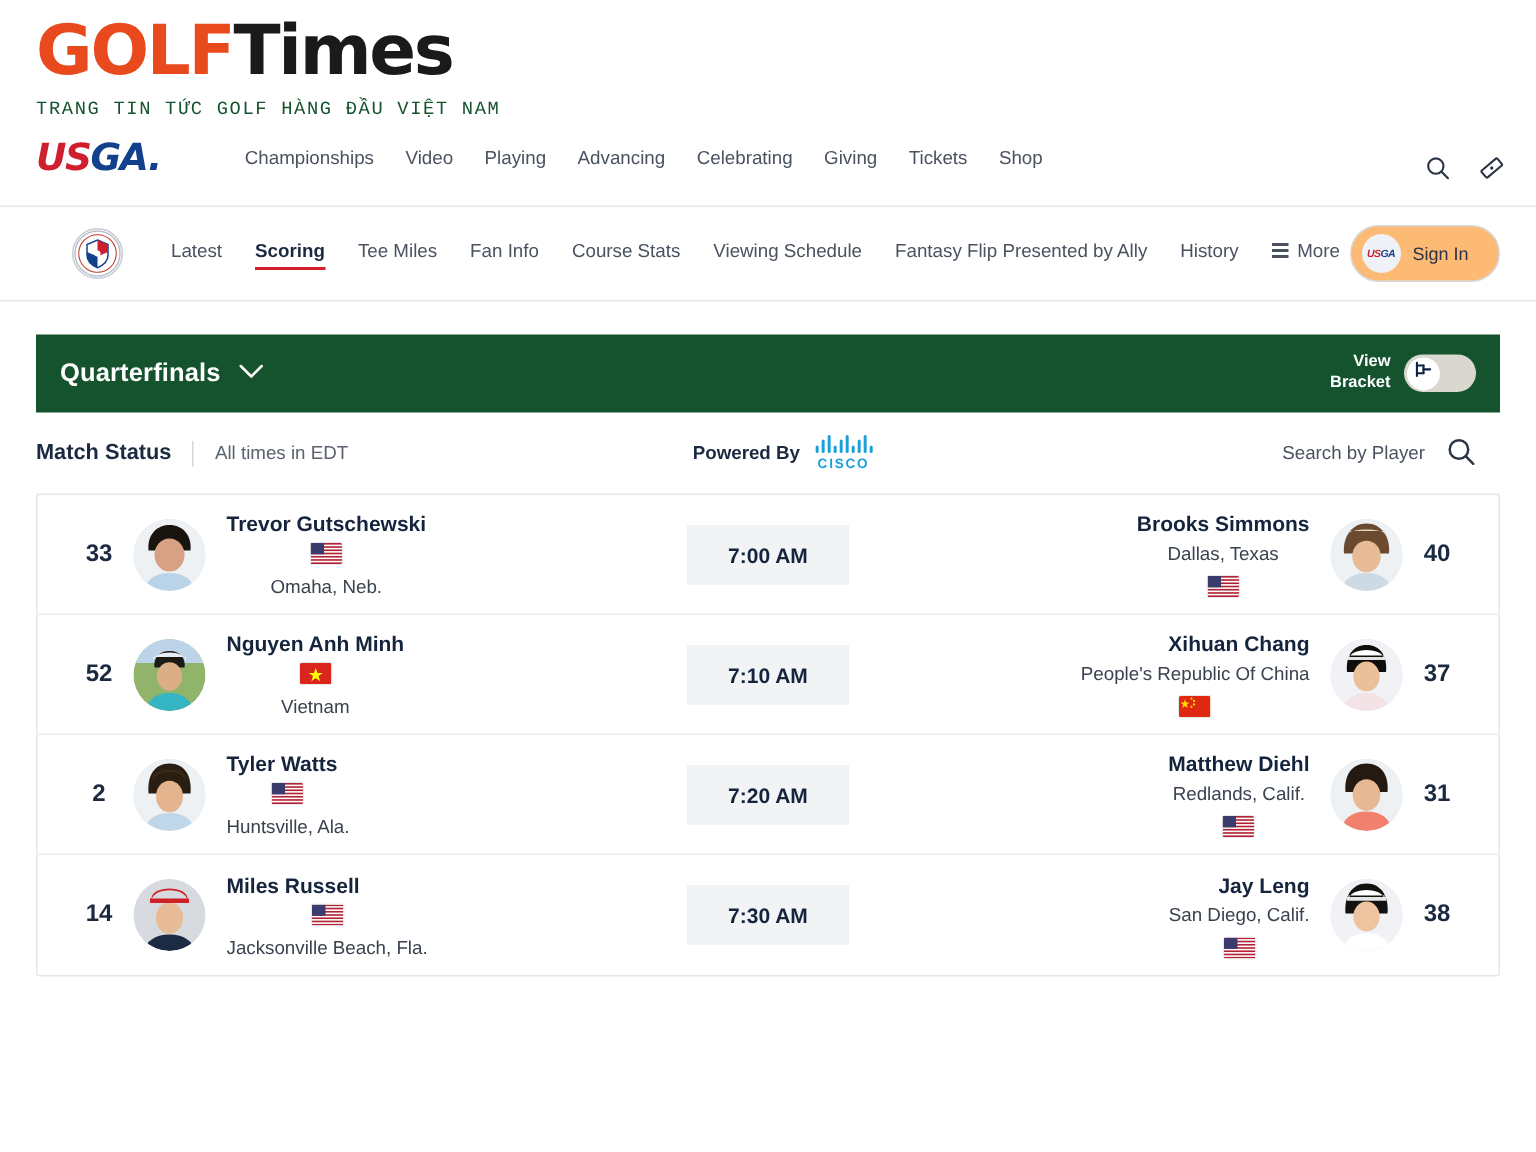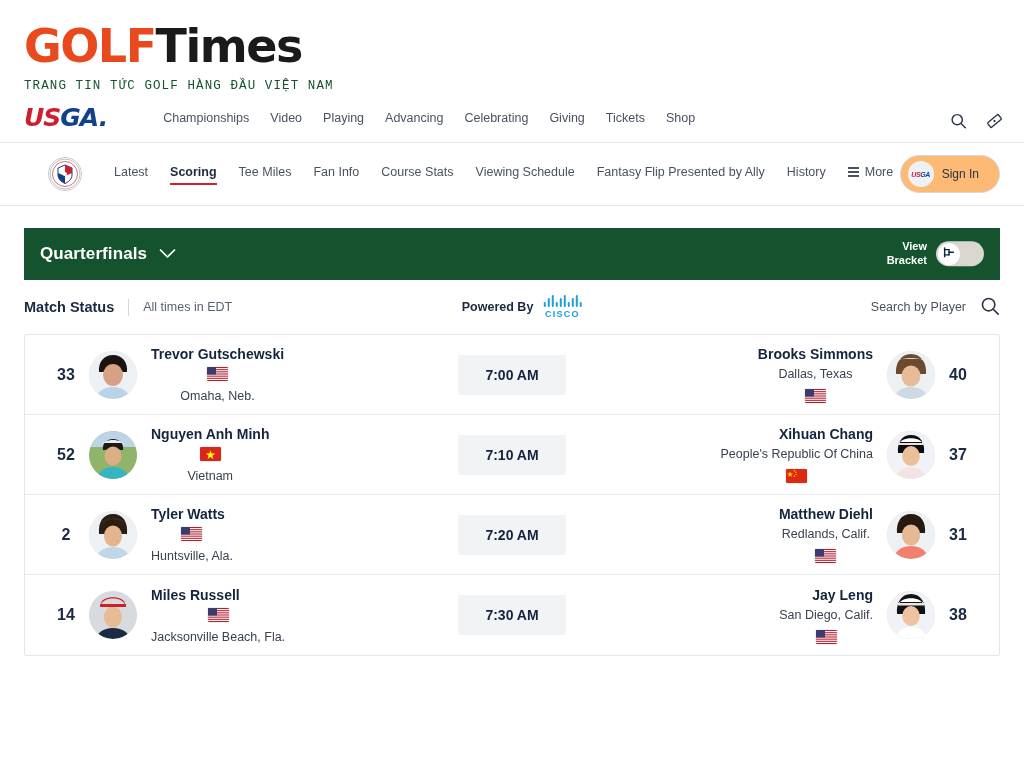--- a/index.html
+++ b/index.html
@@ -5,36 +5,36 @@
   * { box-sizing: border-box; margin: 0; padding: 0; }
   html, body {
     width: 1024px; height: 768px;
     background: #ffffff;
     font-family: "Liberation Sans", sans-serif;
     color: #1b2a41;
     overflow: hidden;
   }
 
   
-  .masthead { padding: 23px 0 6px 24px; }
+  .masthead { padding: 10px 0 6px 24px; }
   .gt-logo {
     font-size: 46px; font-weight: 700; letter-spacing: -1.5px;
     line-height: 1; font-family: "DejaVu Sans", sans-serif;
   }
   .gt-golf { color: #e8491d; }
   .gt-times { color: #1a1a1a; }
   .gt-tagline {
     font-size: 12.5px; color: #14532d; letter-spacing: 1.1px;
     margin-top: 10px; font-family: Liberation Mono, monospace;
   }
 
   
   .usga-bar {
     display: flex; align-items: center;
-    padding: 6px 24px 12px 24px;
+    padding: 6px 24px 20px 24px;
     border-bottom: 1px solid #e6e6e6;
     position: relative;
   }
   .usga-logo {
     font-size: 25px; font-weight: 800; font-style: italic;
     letter-spacing: -1px; font-family: "DejaVu Sans", sans-serif;
     line-height: 1;
   }
   .usga-us { color: #cf1e2e; }
   .usga-ga { color: #13408a; }
@@ -157,21 +157,21 @@
   }
   .powered-label { font-size: 12.5px; font-weight: 700; color: #1b2a41; }
   .cisco-wrap { display: flex; flex-direction: column; align-items: center; }
   .cisco-bars { display: flex; align-items: flex-end; gap: 2px; height: 12px; }
   .cisco-bars i { width: 2px; background: #1ba0d7; display: block; border-radius: 1px; }
   .cisco-word {
     font-size: 9px; font-weight: 700; color: #1ba0d7;
     letter-spacing: 1.2px; margin-top: 2px;
   }
   .search-player {
-    position: absolute; right: 0; display: flex;
+    position: absolute; right: 16px; display: flex;
     align-items: center; gap: 14px;
   }
   .search-player span { font-size: 12.5px; color: #4a5260; }
 
   
   .match-table {
     border: 1px solid #e4e6ea; border-radius: 2px;
     background: #fff;
   }
   .match-row {

